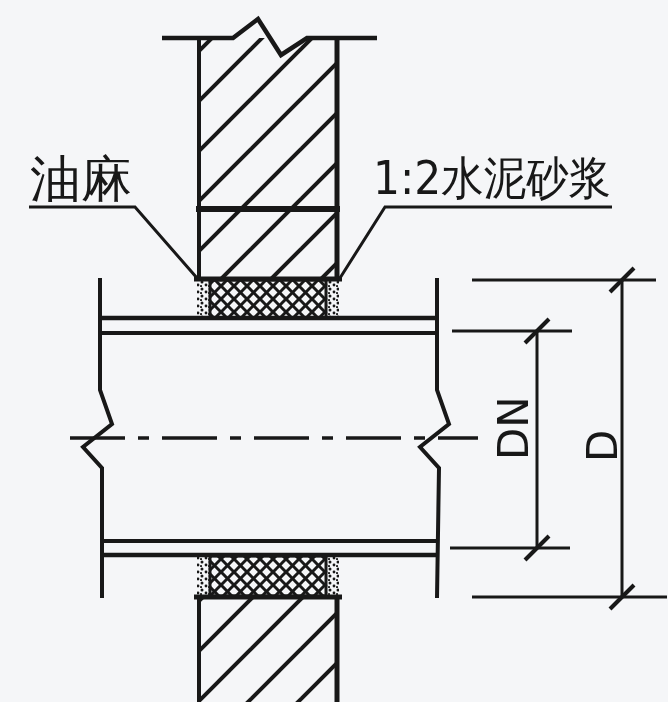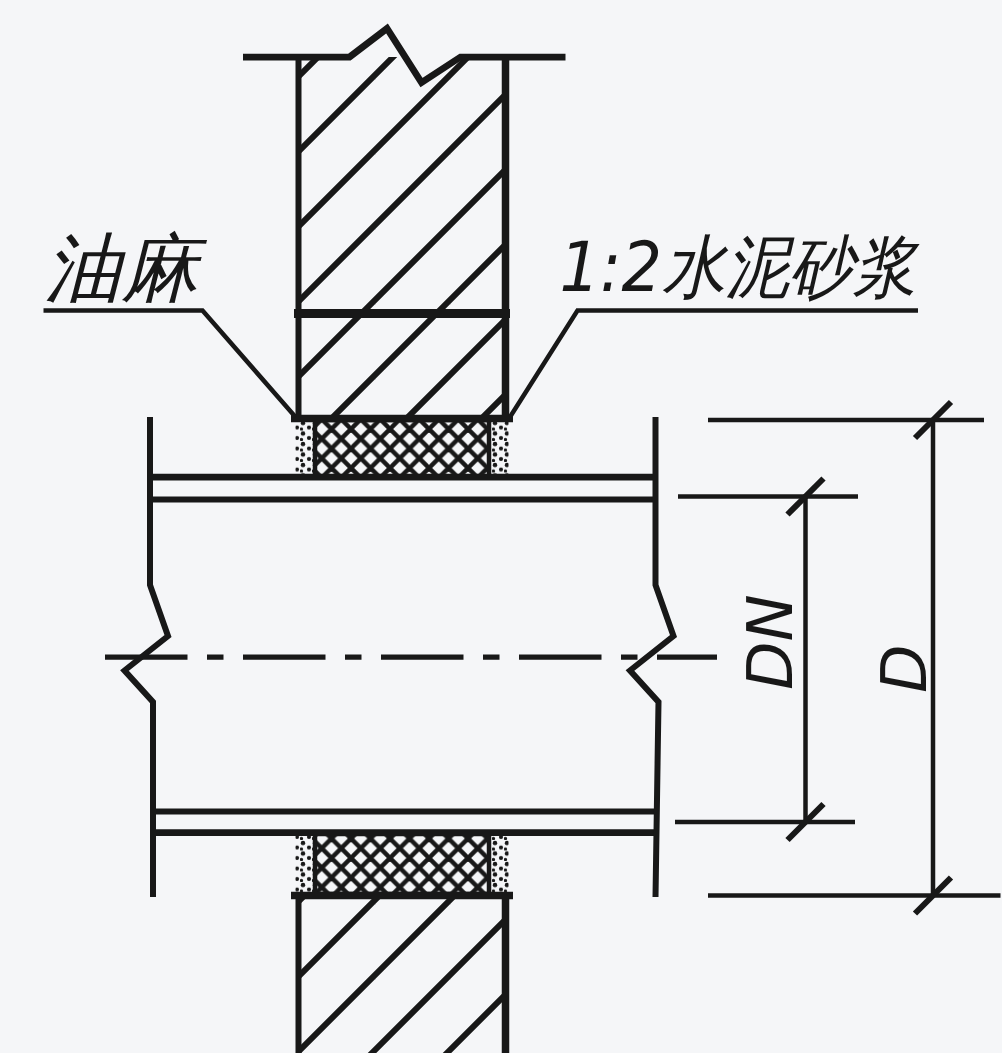--- a/index.html
+++ b/index.html
@@ -6,21 +6,20 @@
     --ink:#181818;
     --paper:#f5f6f8;
   }
   html,body{margin:0;padding:0;background:var(--paper);}
   .canvas{
     position:relative;
     width:668px;height:702px;
     background:var(--paper);
     overflow:hidden;
     font-family:"DejaVu Sans","Liberation Sans",sans-serif;
-    font-style:italic;
   }
   svg text{
     fill:var(--ink);
     font-family:"DejaVu Sans","Liberation Sans",sans-serif;
   }
   .ln{stroke:var(--ink);fill:none;stroke-linecap:butt;stroke-linejoin:miter;}
 </style>
 </head>
 <body>
 

